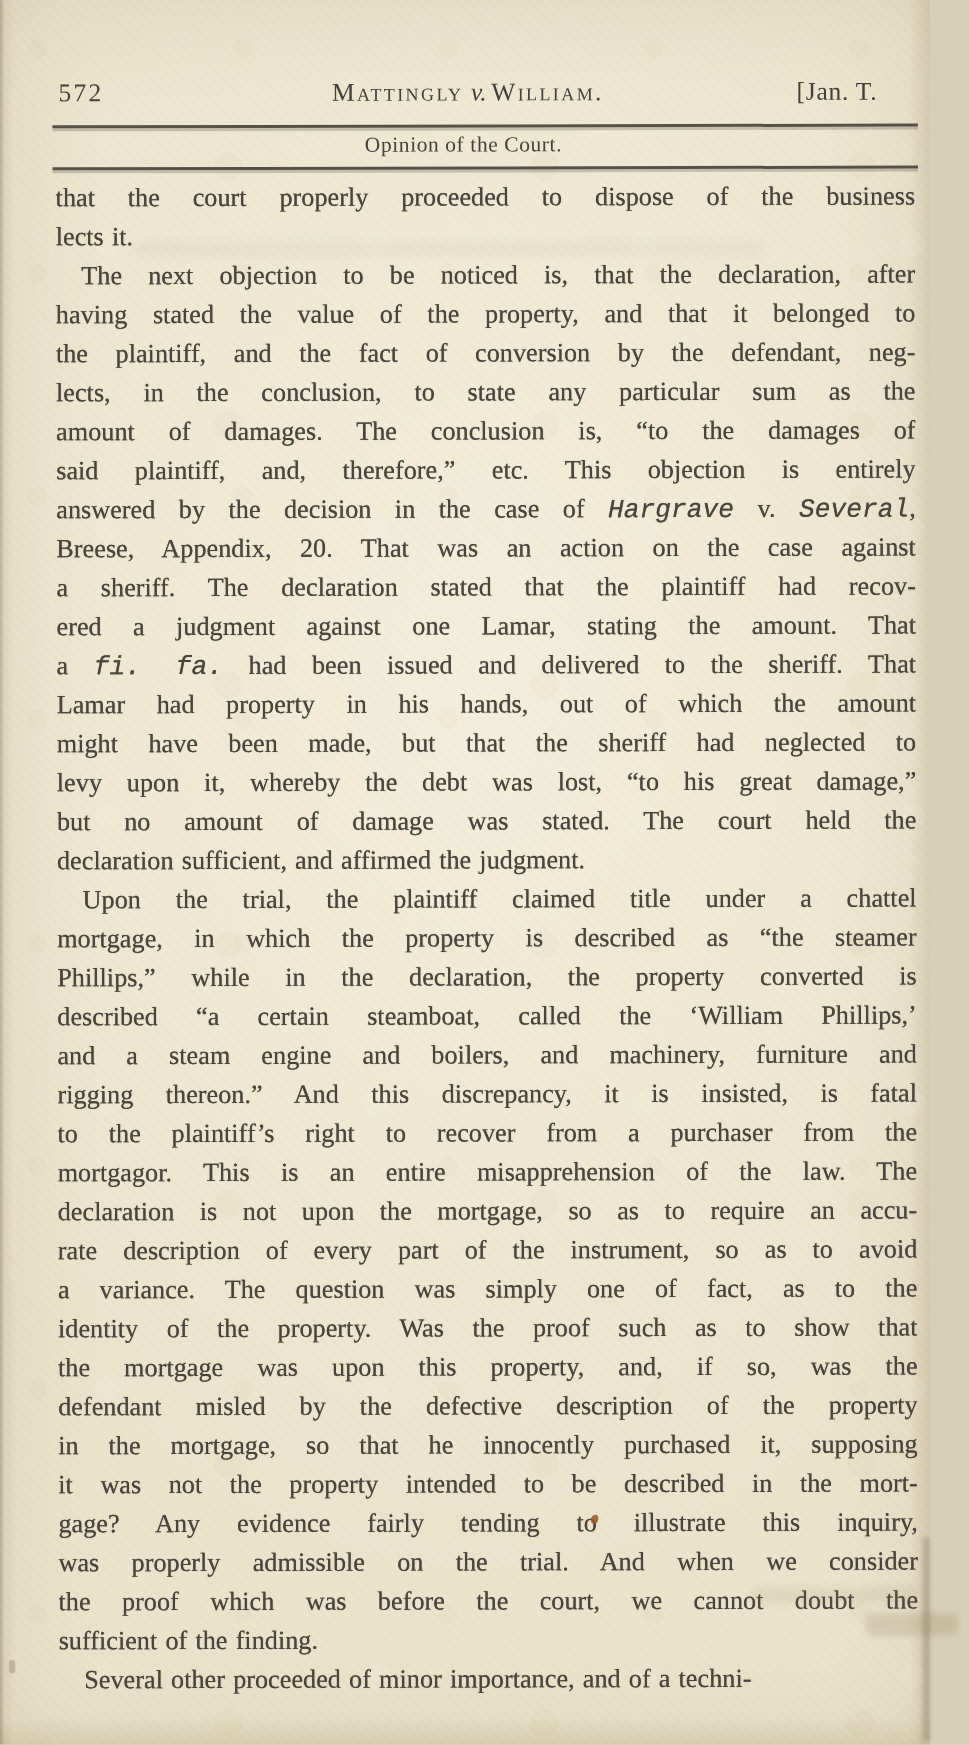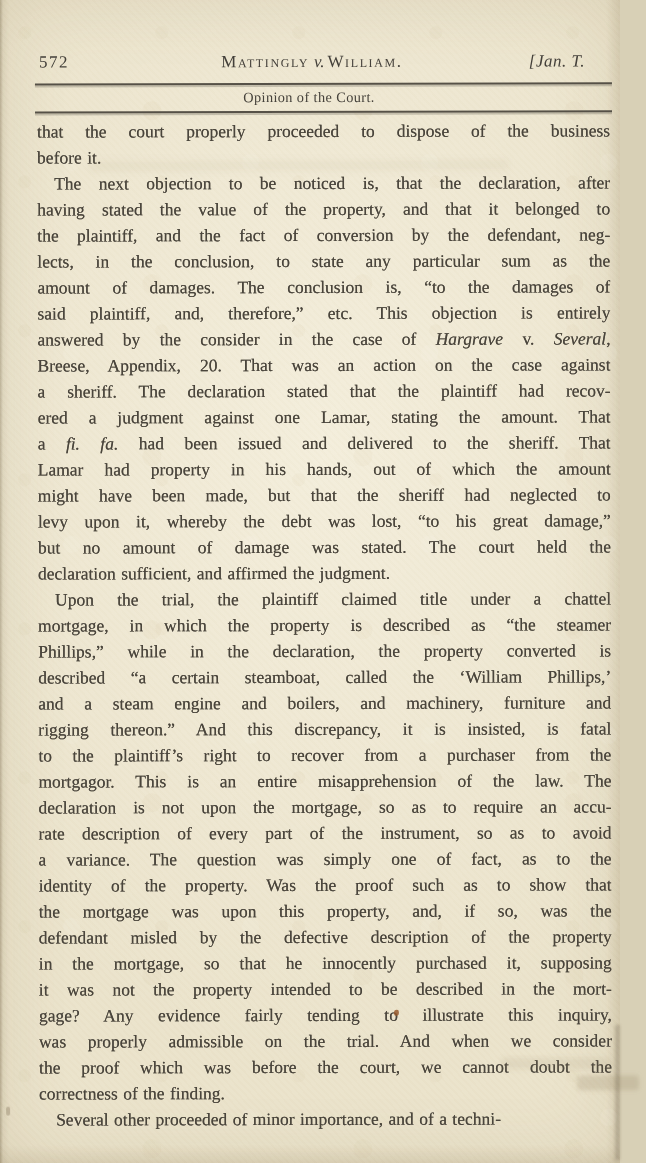--- a/index.html
+++ b/index.html
@@ -35,38 +35,38 @@
     position: absolute; inset: 0;
     transform: rotate(-0.12deg);
     transform-origin: 50% 50%;
   }
   
   .header { position: absolute; top: 52px; left: 40px; right: 34px; height: 22px; font-size: 17px; color: #44403a; }
   .pagenum { position: absolute; left: 0; top: 0; letter-spacing: 1.5px; }
   .running-title { position: absolute; left: 0; right: 0; top: 0; text-align: center; white-space: nowrap; }
   .sc { font-variant: small-caps; letter-spacing: 1.6px; }
   .vs { font-style: italic; margin: 0 3px 0 5px; }
-  .term { position: absolute; right: 0; top: 0; letter-spacing: 0.5px; font-style: italic; }
+  .term { position: absolute; right: 0; top: 0; letter-spacing: 0.5px; }
   .rule { position: absolute; left: 36px; width: 577px; height: 2px; background: #565147; box-shadow: 0 2px 0 rgba(86,81,71,0.28); }
   .rule1 { top: 83px; }
   .rule2 { top: 111px; }
   .opinion { position: absolute; top: 89px; left: 0; width: 100%; text-align: center; font-size: 14.3px; letter-spacing: 0.4px; color: #46423b; }
   
   .textblock {
     position: absolute; top: 118px; left: 38px; width: 573px;
     font-size: 17.5px; line-height: 26px;
     color: #4a453c;
     text-shadow: 0 0 0.45px rgba(74,69,60,0.85);
     word-spacing: 0.06em;
   }
   .line { height: 26px; overflow: hidden; }
   .line.just { text-align: justify; }
   .line.just::after { content: ""; display: inline-block; width: 100%; height: 0; }
   .line.indent { text-indent: 17px; }
-  .it { font-style: italic; }
+  .it { font-style: italic; font-family: Liberation Mono, monospace; }
   
   .speck { position: absolute; left: 393px; top: 1010px; width: 5px; height: 6px; border-radius: 60% 40% 55% 45%; background: #96592c; opacity: 0.85; }
   .edge-mark { position: absolute; left: 5px; top: 1106px; width: 4px; height: 9px; background: #a2947a; opacity: 0.55; border-radius: 2px; filter: blur(0.4px); }
   .bleed-1 { position: absolute; left: 576px; top: 1076px; width: 62px; height: 15px; background: rgba(140,125,90,0.22); filter: blur(2.2px); border-radius: 4px; }
   .bleed-2 { position: absolute; left: 500px; top: 1058px; width: 110px; height: 12px; background: rgba(150,135,100,0.12); filter: blur(2.5px); border-radius: 4px; }
   .bleed-3 { position: absolute; left: 90px; top: 160px; width: 420px; height: 11px; background: rgba(150,135,100,0.08); filter: blur(3px); border-radius: 4px; }
   .right-strip { position: absolute; right: 0; top: 1025px; width: 5px; height: 135px; background: rgba(95,85,65,0.25); filter: blur(1.5px); }
 </style>
 </head>
 <body>
@@ -83,28 +83,28 @@
     </div>
 
     <div class="rule rule1"></div>
 
     <div class="opinion">Opinion of the Court.</div>
 
     <div class="rule rule2"></div>
 
     <div class="textblock" id="textblock">
         <div class="line just"><span>that the court properly proceeded to dispose of the business</span></div>
-        <div class="line"><span>before it.</span></div>
+        <div class="line"><span>lects it.</span></div>
         <div class="line just indent"><span>The next objection to be noticed is, that the declaration, after</span></div>
         <div class="line just"><span>having stated the value of the property, and that it belonged to</span></div>
         <div class="line just"><span>the plaintiff, and the fact of conversion by the defendant, neg-</span></div>
         <div class="line just"><span>lects, in the conclusion, to state any particular sum as the</span></div>
         <div class="line just"><span>amount of damages.  The conclusion is, “to the damages of</span></div>
         <div class="line just"><span>said plaintiff, and, therefore,” etc.  This objection is entirely</span></div>
-        <div class="line just"><span>answered by the consider in the case of </span><span class="it">Hargrave</span><span> v. </span><span class="it">Several</span><span>,</span></div>
+        <div class="line just"><span>answered by the decision in the case of </span><span class="it">Hargrave</span><span> v. </span><span class="it">Several</span><span>,</span></div>
         <div class="line just"><span>Breese, Appendix, 20.  That was an action on the case against</span></div>
         <div class="line just"><span>a sheriff.  The declaration stated that the plaintiff had recov-</span></div>
         <div class="line just"><span>ered a judgment against one Lamar, stating the amount.  That</span></div>
         <div class="line just"><span>a </span><span class="it">fi. fa.</span><span> had been issued and delivered to the sheriff.  That</span></div>
         <div class="line just"><span>Lamar had property in his hands, out of which the amount</span></div>
         <div class="line just"><span>might have been made, but that the sheriff had neglected to</span></div>
         <div class="line just"><span>levy upon it, whereby the debt was lost, “to his great damage,”</span></div>
         <div class="line just"><span>but no amount of damage was stated.  The court held the</span></div>
         <div class="line"><span>declaration sufficient, and affirmed the judgment.</span></div>
         <div class="line just indent"><span>Upon the trial, the plaintiff claimed title under a chattel</span></div>
@@ -119,21 +119,21 @@
         <div class="line just"><span>rate description of every part of the instrument, so as to avoid</span></div>
         <div class="line just"><span>a variance.  The question was simply one of fact, as to the</span></div>
         <div class="line just"><span>identity of the property.  Was the proof such as to show that</span></div>
         <div class="line just"><span>the mortgage was upon this property, and, if so, was the</span></div>
         <div class="line just"><span>defendant misled by the defective description of the property</span></div>
         <div class="line just"><span>in the mortgage, so that he innocently purchased it, supposing</span></div>
         <div class="line just"><span>it was not the property intended to be described in the mort-</span></div>
         <div class="line just"><span>gage?  Any evidence fairly tending to illustrate this inquiry,</span></div>
         <div class="line just"><span>was properly admissible on the trial.  And when we consider</span></div>
         <div class="line just"><span>the proof which was before the court, we cannot doubt the</span></div>
-        <div class="line"><span>correctness of the finding.</span></div>
+        <div class="line"><span>sufficient of the finding.</span></div>
         <div class="line indent"><span>Several other proceeded of minor importance, and of a techni-</span></div>
       </div>
 
     <div class="speck"></div>
     <div class="edge-mark"></div>
     <div class="bleed-1"></div>
     <div class="bleed-2"></div>
     <div class="bleed-3"></div>
   </div>
 

